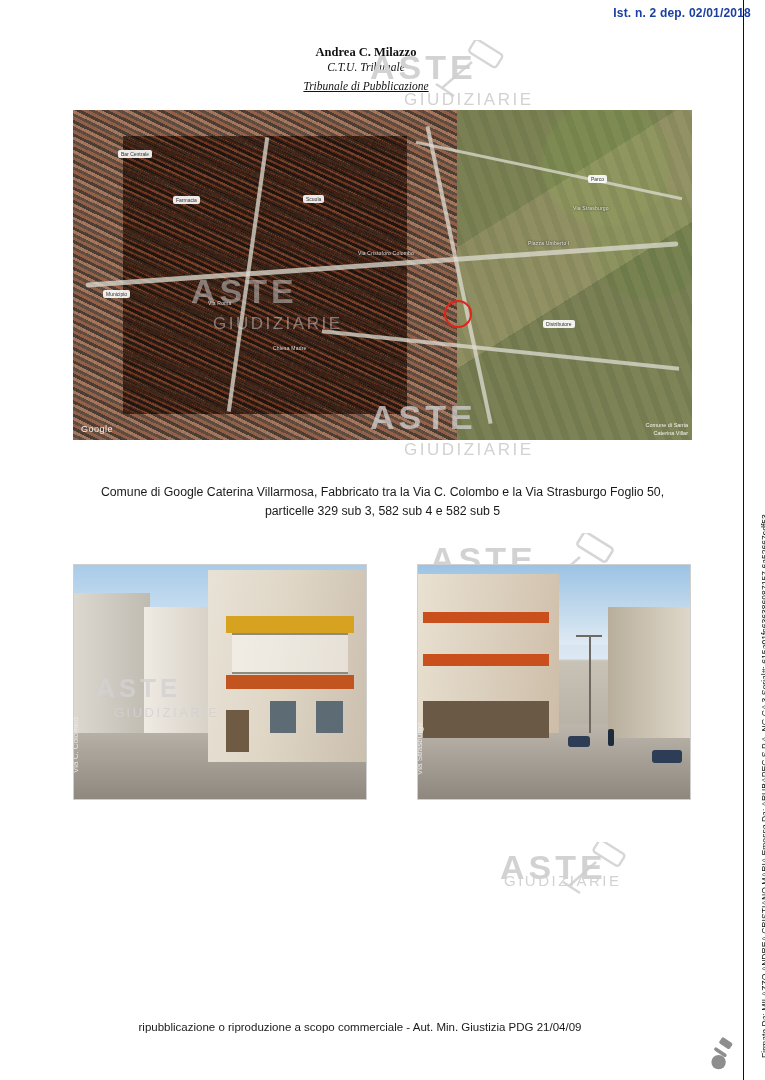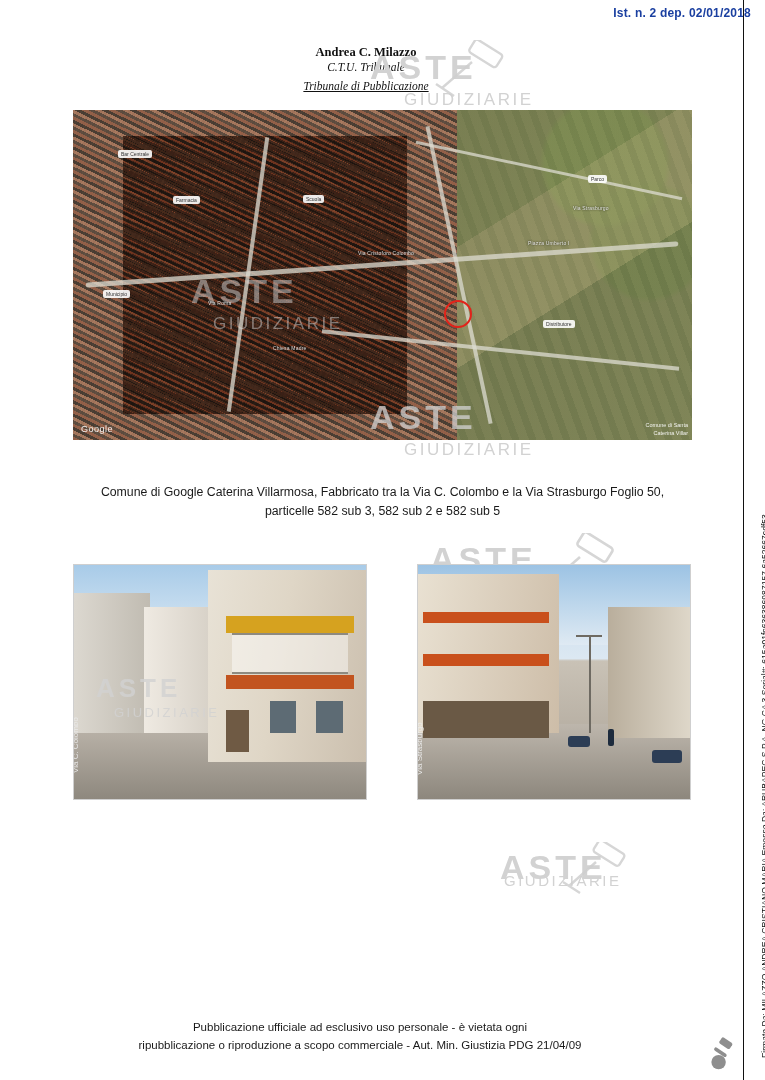--- a/index.html
+++ b/index.html
@@ -363,21 +363,21 @@
 
     <div class="wm wm-aste" style="position:absolute; left:118px; top:162px; opacity:.5;">ASTE</div>
     <div class="wm wm-giud" style="position:absolute; left:140px; top:204px; opacity:.5;">GIUDIZIARIE</div>
   </div>
 
   <div class="wm wm-aste" style="left:370px; top:398px; opacity:.75;">ASTE</div>
   <div class="wm wm-giud" style="left:404px; top:440px;">GIUDIZIARIE</div>
 
   <div class="caption">
     <div>Comune di Google Caterina Villarmosa, Fabbricato tra la Via C. Colombo e la Via Strasburgo Foglio 50,</div>
-    <div>particelle 582 sub 3, 582 sub 2 e 582 sub 5</div>
+    <div>particelle 329 sub 3, 582 sub 4 e 582 sub 5</div>
   </div>
 
   <div class="wm wm-aste" style="left:430px; top:540px;">ASTE</div>
   <div class="wm wm-giud" style="left:464px; top:582px;">GIUDIZIARIE</div>
   <svg class="gavel" style="left:536px; top:533px;" width="86" height="66" viewBox="0 0 86 66">
     <g fill="none" stroke="#cfcfcf" stroke-width="2.6">
       <rect x="42" y="6" width="34" height="16" rx="3" transform="rotate(32 59 14)"></rect>
       <line x1="44" y1="24" x2="12" y2="52"></line>
       <line x1="5" y1="47" x2="25" y2="60"></line>
     </g>
@@ -421,21 +421,20 @@
   <svg class="gavel" style="left:560px; top:842px;" width="72" height="56" viewBox="0 0 72 56">
     <g fill="none" stroke="#cfcfcf" stroke-width="2.4">
       <rect x="34" y="4" width="30" height="14" rx="3" transform="rotate(32 49 11)"></rect>
       <line x1="36" y1="20" x2="9" y2="44"></line>
       <line x1="3" y1="40" x2="20" y2="51"></line>
     </g>
   </svg>
 
 
   <div class="footer">
-    <div>Pubblicazione ufficiale ad esclusivo uso personale - è vietata ogni</div>
     <div>ripubblicazione o riproduzione a scopo commerciale - Aut. Min. Giustizia PDG 21/04/09</div>
   </div>
 
   <svg class="footer-logo" viewBox="0 0 40 40">
     <g fill="#8e8e8e">
       <rect x="15" y="4" width="14" height="8" rx="2" transform="rotate(34 22 8)"></rect>
       <rect x="8" y="16" width="16" height="4" rx="2" transform="rotate(34 16 18)"></rect>
       <circle cx="14" cy="29" r="8"></circle>
     </g>
   </svg>

